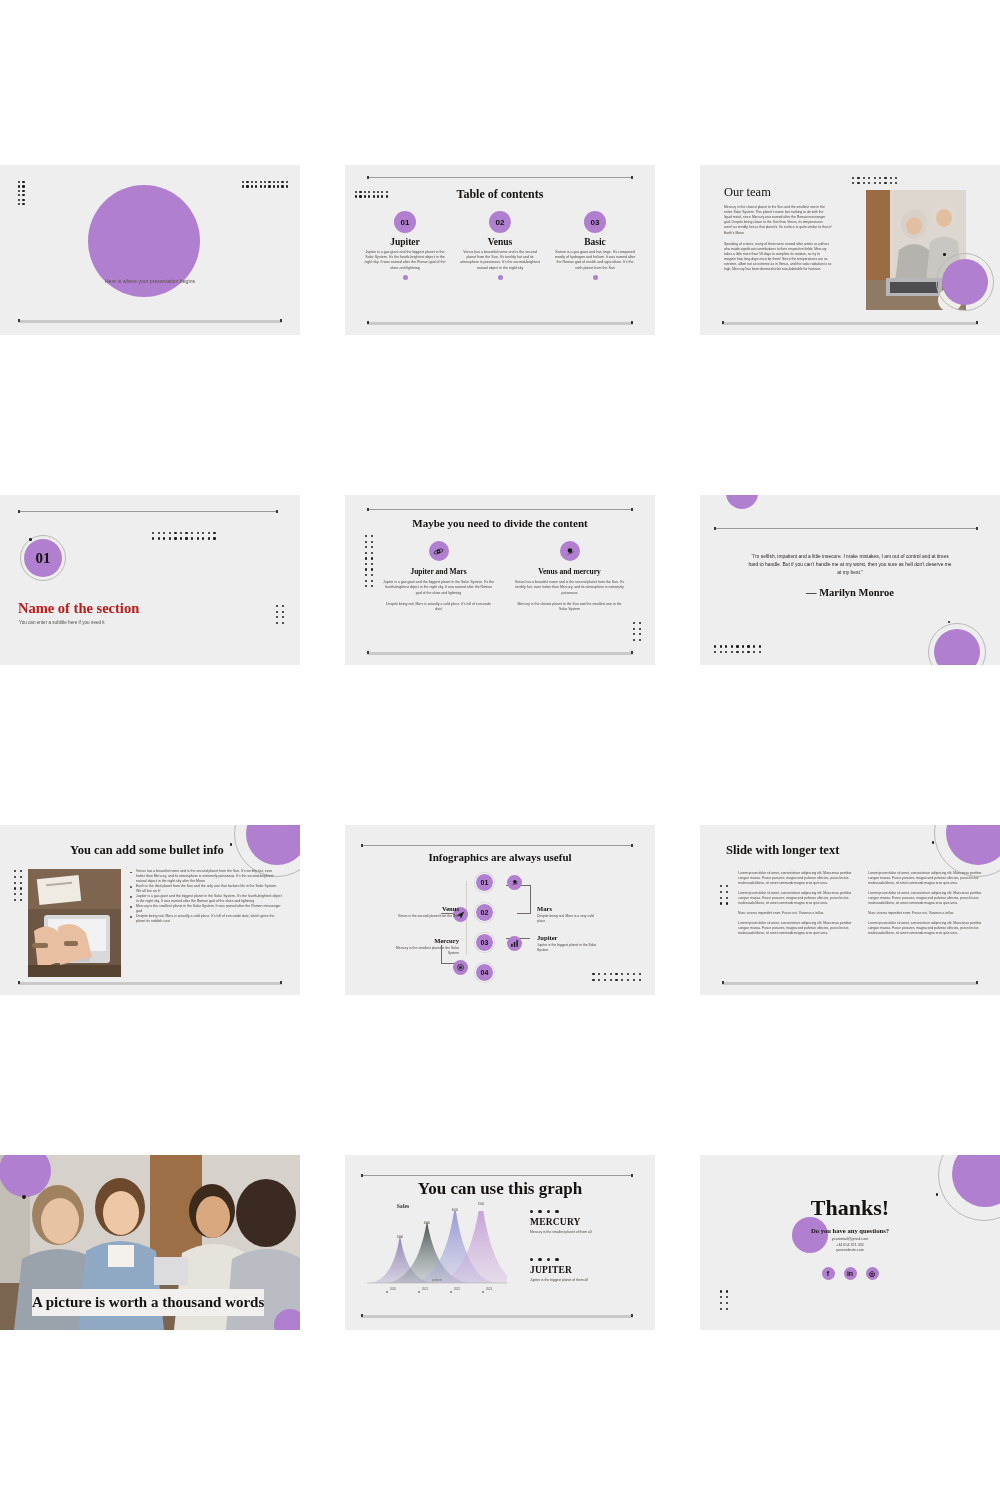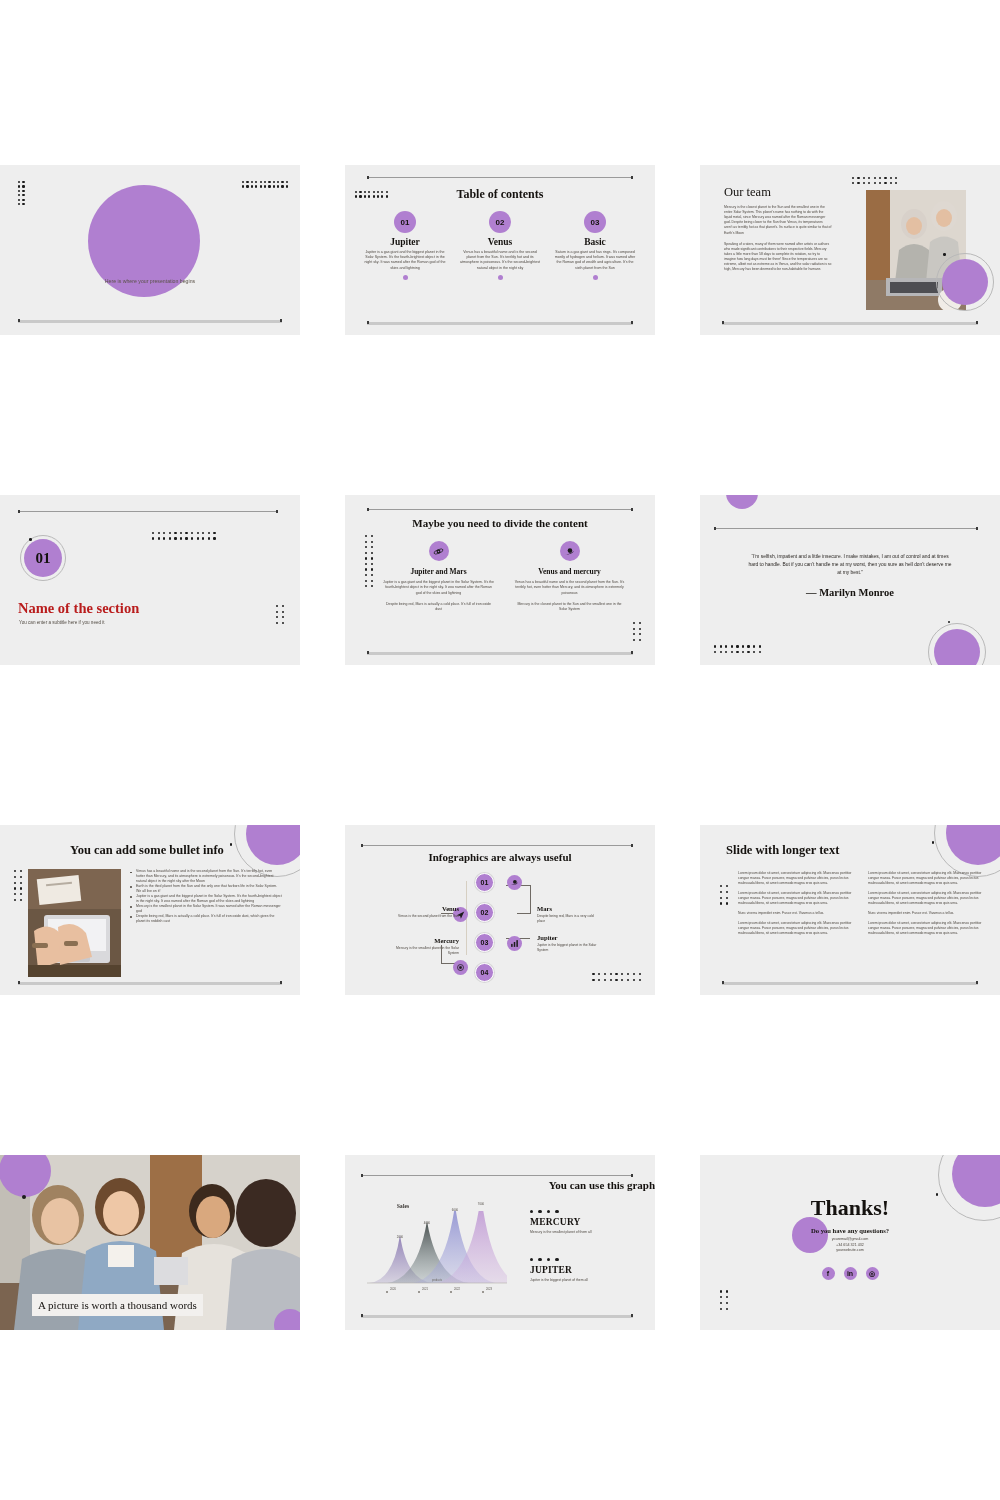--- a/index.html
+++ b/index.html
@@ -101,25 +101,25 @@
   .ig-h { position:absolute; font-size:6.6px; font-weight:700; color:#15120f; }
   .ig-p { position:absolute; font-size:3.4px; line-height:1.45; color:#4d4740; width:62px; }
   .conn { position:absolute; border:1px solid #6f6a64; }
   
   .s9-title { position:absolute; left:26px; top:18px; font-size:12.5px; font-weight:700; color:#15120f; }
   .s9-cols { position:absolute; left:38px; right:14px; top:46px; display:flex; gap:12px; }
   .s9-cols div { flex:1; font-size:3.4px; line-height:1.48; color:#4d4740; }
   .s9-cols p + p { margin-top:5px; }
   
   .cap {
-    position:absolute; left:32px; bottom:14px; background:#f2f0ee; padding:5px 6px;
-    font-size:11px; font-weight:400; color:#15120f;
-  }
-  
-  .s11-title { position:absolute; top:24px; left:0; right:0; text-align:right; font-size:11px; font-weight:700; color:#15120f; }
+    position:absolute; left:32px; bottom:14px; background:#f2f0ee; padding:5px 0;
+    font-size:15px; font-weight:700; color:#15120f;
+  }
+  
+  .s11-title { position:absolute; top:24px; left:0; right:0; text-align:center; font-size:17px; font-weight:700; color:#15120f; }
   .chart { position:absolute; left:22px; top:48px; width:140px; height:90px; }
   .chart-title { position:absolute; left:30px; top:0; font-size:5.2px; font-weight:700; color:#2a2622; letter-spacing:.2px; }
   .chart-xlabel { position:absolute; left:0; right:0; bottom:11px; text-align:center; font-size:2.6px; color:#6b6660; }
   .peaklab { position:absolute; font-size:2.9px; color:#55504a; transform:translateX(-50%); }
   .xtick { position:absolute; bottom:2px; font-size:2.7px; color:#55504a; transform:translateX(-50%); }
   .xtick::before { content:""; position:absolute; left:-4px; top:3px; width:1.6px; height:1.6px; background:#8a857f; border-radius:50%; }
   .kv { position:absolute; }
   .kv-dots { display:flex; gap:5px; }
   .kv-dots i { width:3.4px; height:3.4px; border-radius:50%; background:#1c1c1c; display:block; }
   .kv-h { font-size:9.5px; font-weight:700; letter-spacing:.2px; margin-top:4px; color:#15120f; }

